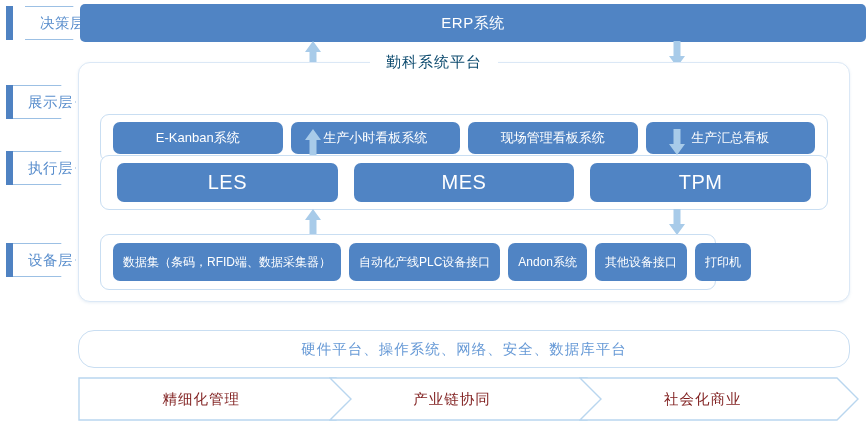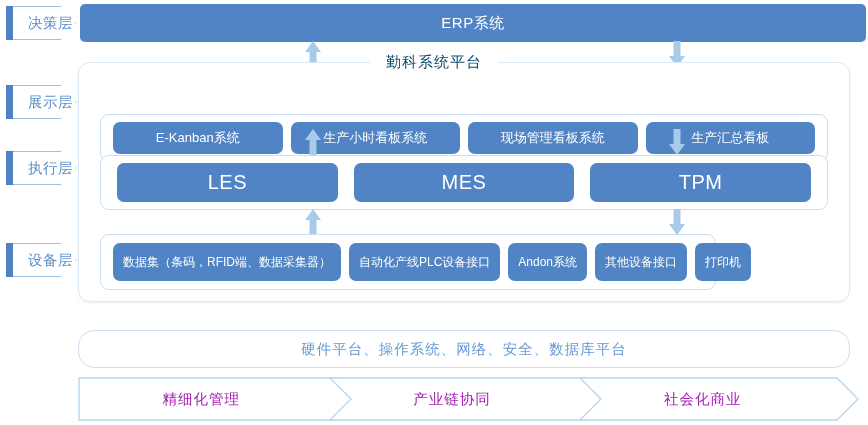--- a/index.html
+++ b/index.html
@@ -143,31 +143,31 @@
     height: 44px;
     margin-right: -20px;
   }
   .chev:last-child { margin-right: 0; }
   .chev svg { position: absolute; left: 0; top: 0; }
   .chev .ctxt {
     position: absolute;
     left: 0; right: 24px; top: 0; bottom: 0;
     display: flex; align-items: center; justify-content: center;
     font-size: 14.5px;
-    color: #a21caf;
+    color: #7f1d1d;
     letter-spacing: 1px;
     z-index: 2;
   }
 </style>
 </head>
 <body>
 
 <div id="root">
 
-  <div class="layer-tag" style="left:6px; top:6px;">
+  <div class="layer-tag" style="left:6px; top:6px;gap:12px;">
     <div class="bar"></div>
     <div class="pennant">
       <span class="lbl">决策层</span>
     </div>
   </div>
 
   <div class="layer-tag" style="left:6px; top:85px;">
     <div class="bar"></div>
     <div class="pennant">
       <span class="lbl">展示层</span>

